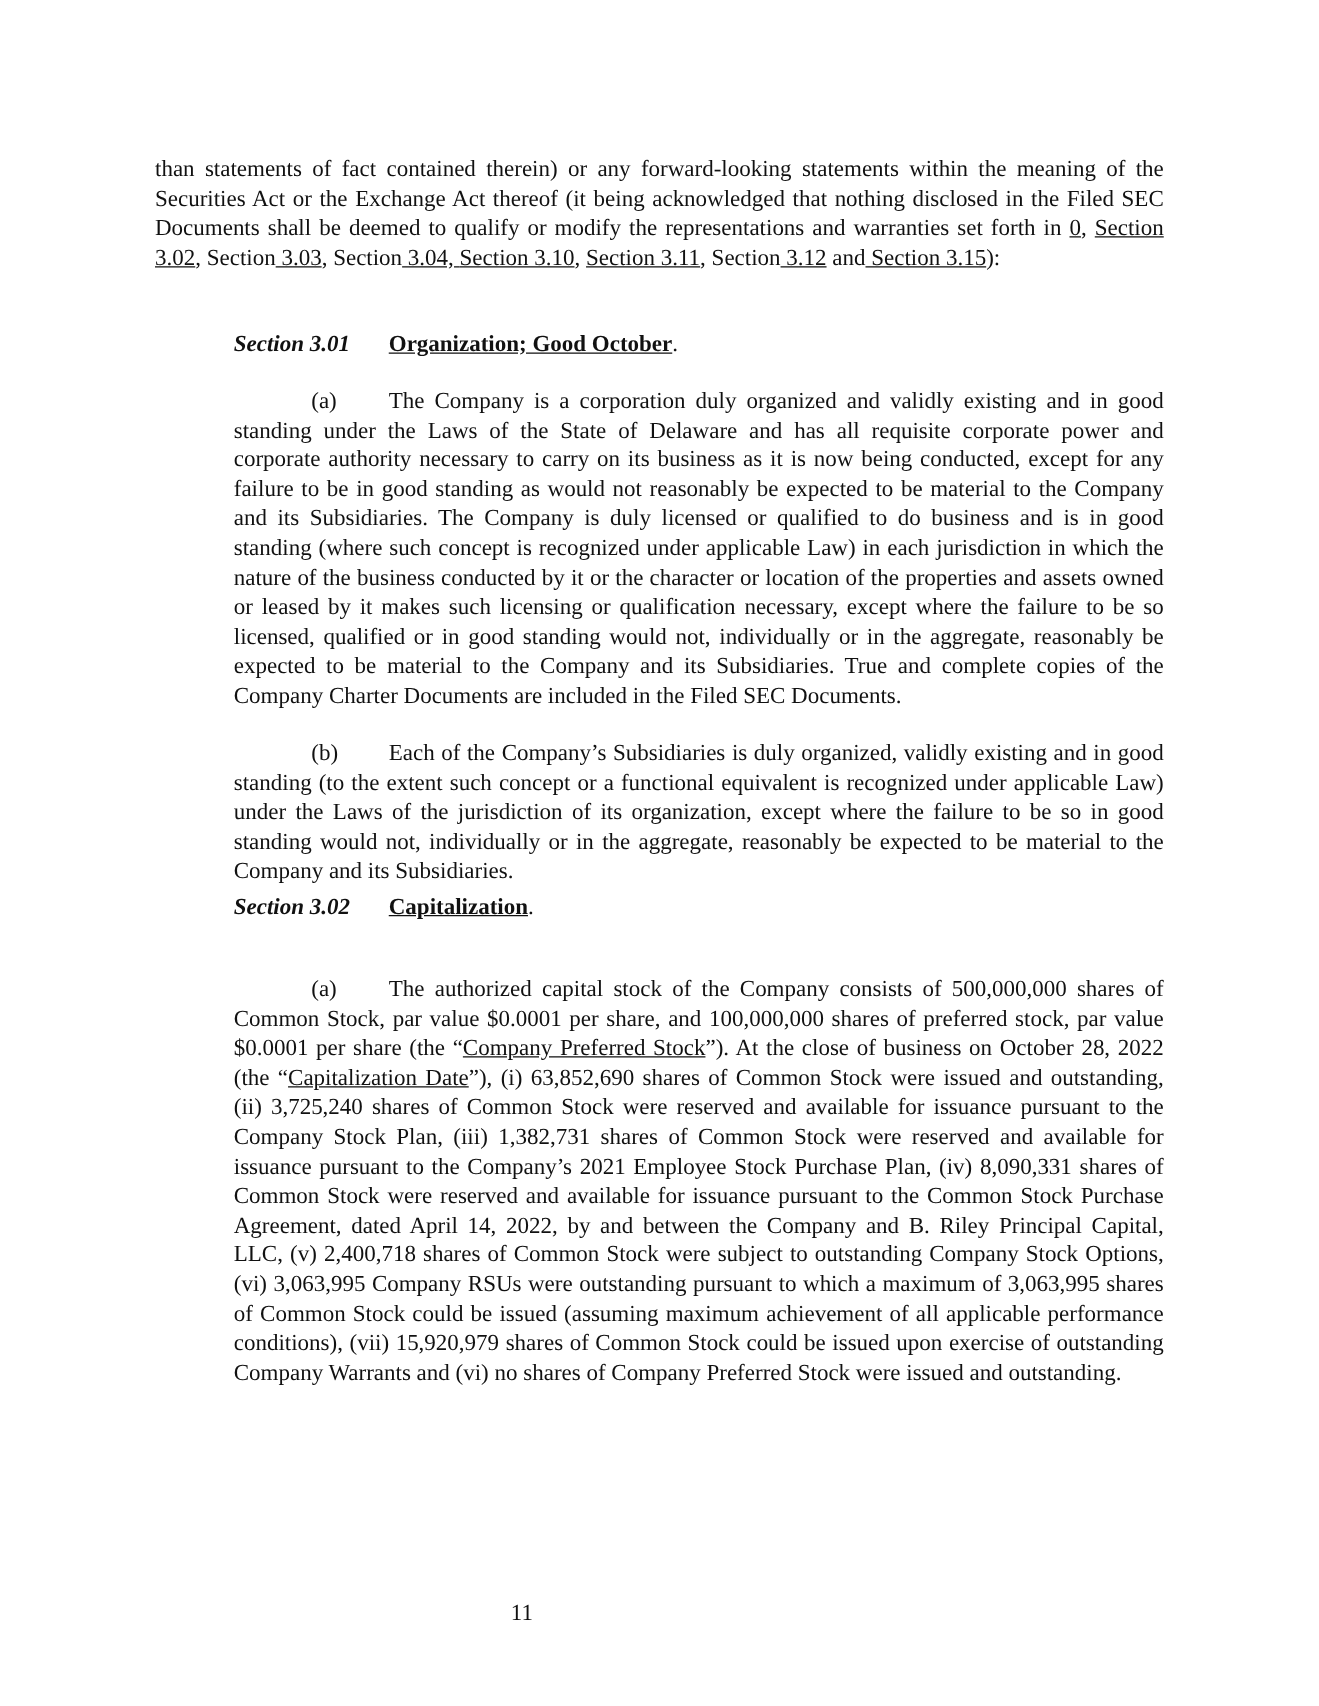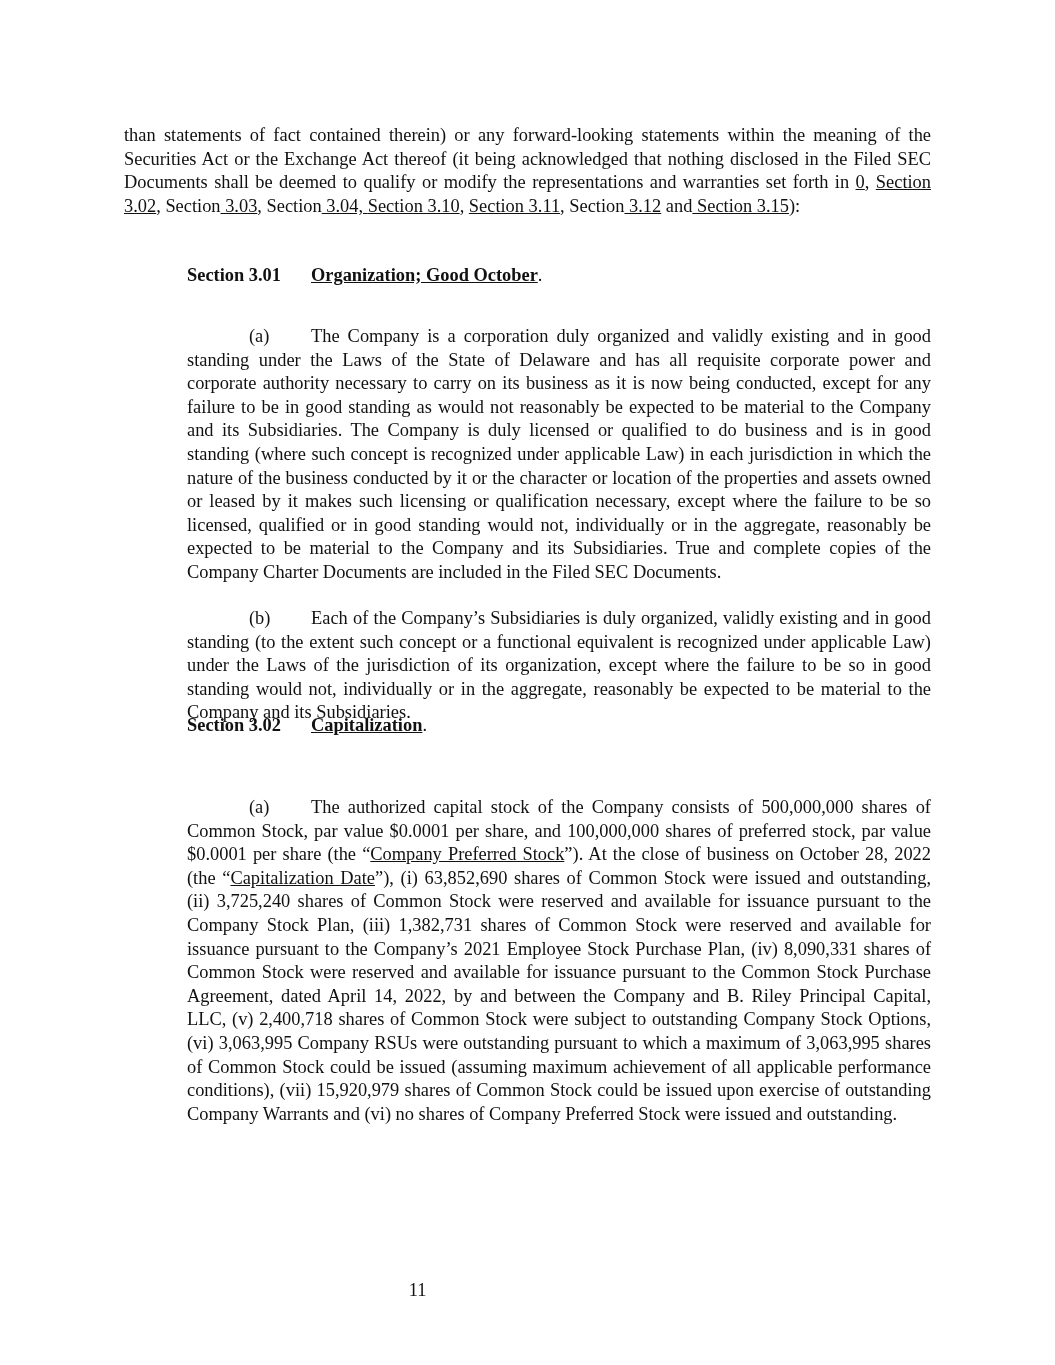--- a/index.html
+++ b/index.html
@@ -11,31 +11,31 @@
   .page { position: absolute; left: 0; top: 0; width: 1055px; height: 1365px; }
   .para {
     position: absolute;
     font-size: 18.4px;
     line-height: 23.6px;
     text-align: justify;
     text-align-last: left;
     margin: 0;
   }
   .p-intro { left: 124px; top: 124px; width: 807px; }
-  .indented { left: 187px; width: 744px; margin-top: 16px; }
+  .indented { left: 187px; width: 744px; }
   .p-301a { top: 309px; }
   .p-301b { top: 591px; }
   .p-302a { top: 780px; }
   .heading {
     position: absolute; left: 187px;
     font-size: 18.4px; line-height: 23.6px; font-weight: bold; margin: 0;
   }
   .h-301 { top: 264px; }
   .h-302 { top: 714px; }
-  .sec-num { display: inline-block; width: 124px; }
+  .sec-num { display: inline-block; width: 124px; font-style: italic; }
   .sec-title { text-decoration: underline; }
   .sec-dot { font-weight: normal; }
   .u { text-decoration: underline; }
   .label { display: inline-block; width: 62px; padding-left: 62px; }
   .page-number {
     position: absolute; left: 0; width: 835px; top: 1280px;
     text-align: center; font-size: 18.4px;
   }
 </style>
 </head>

